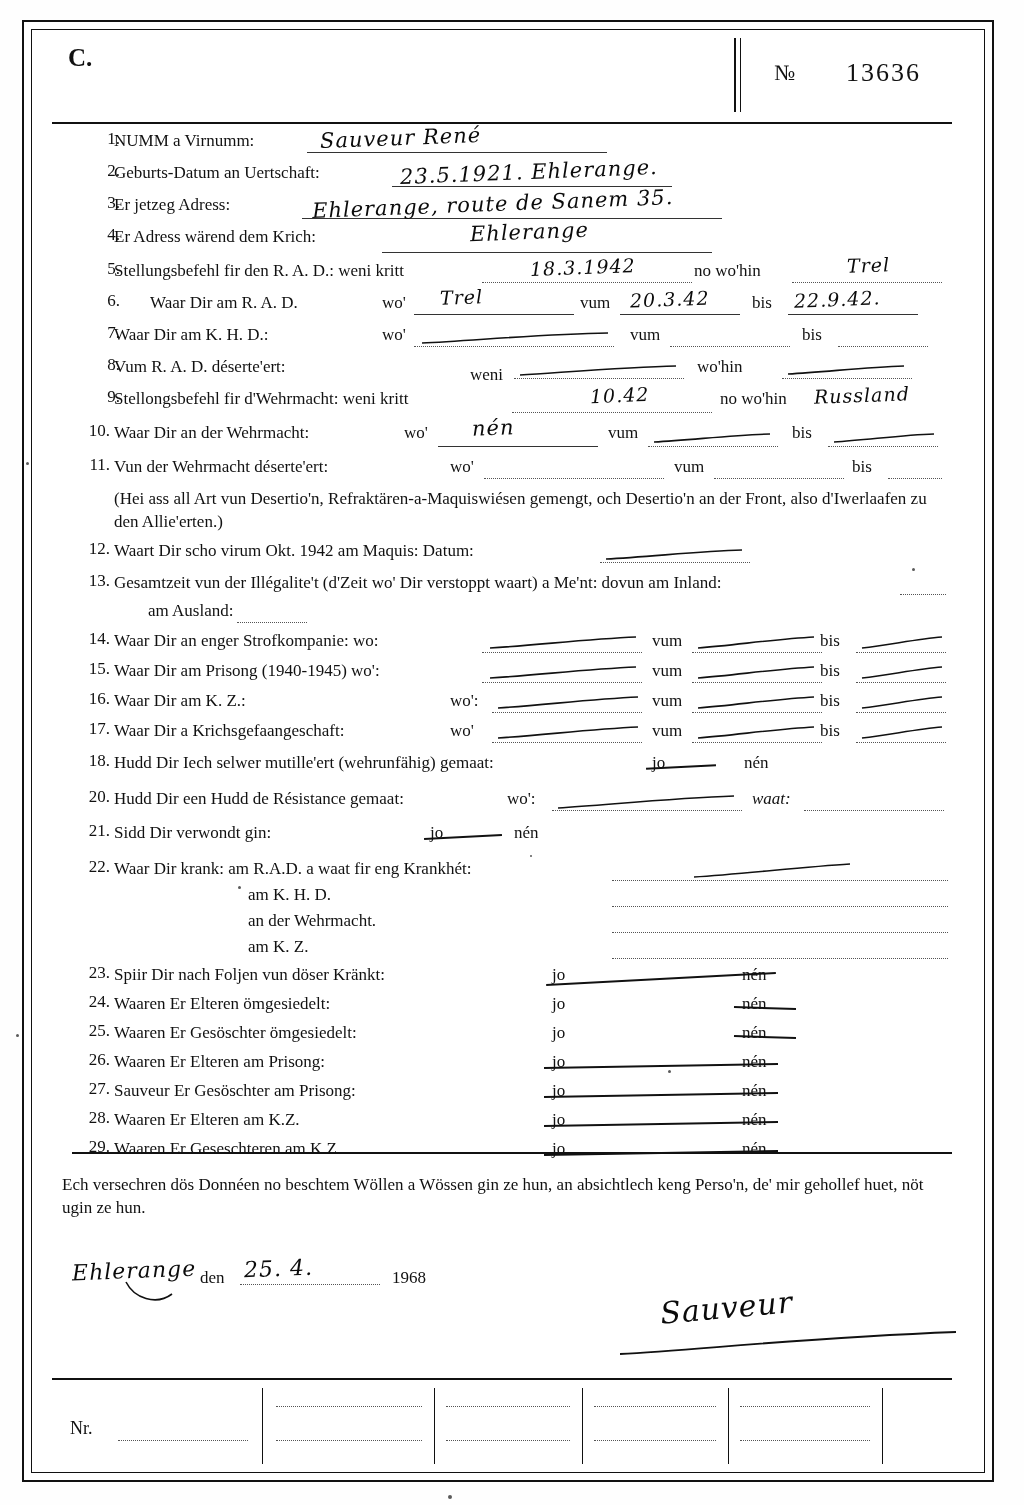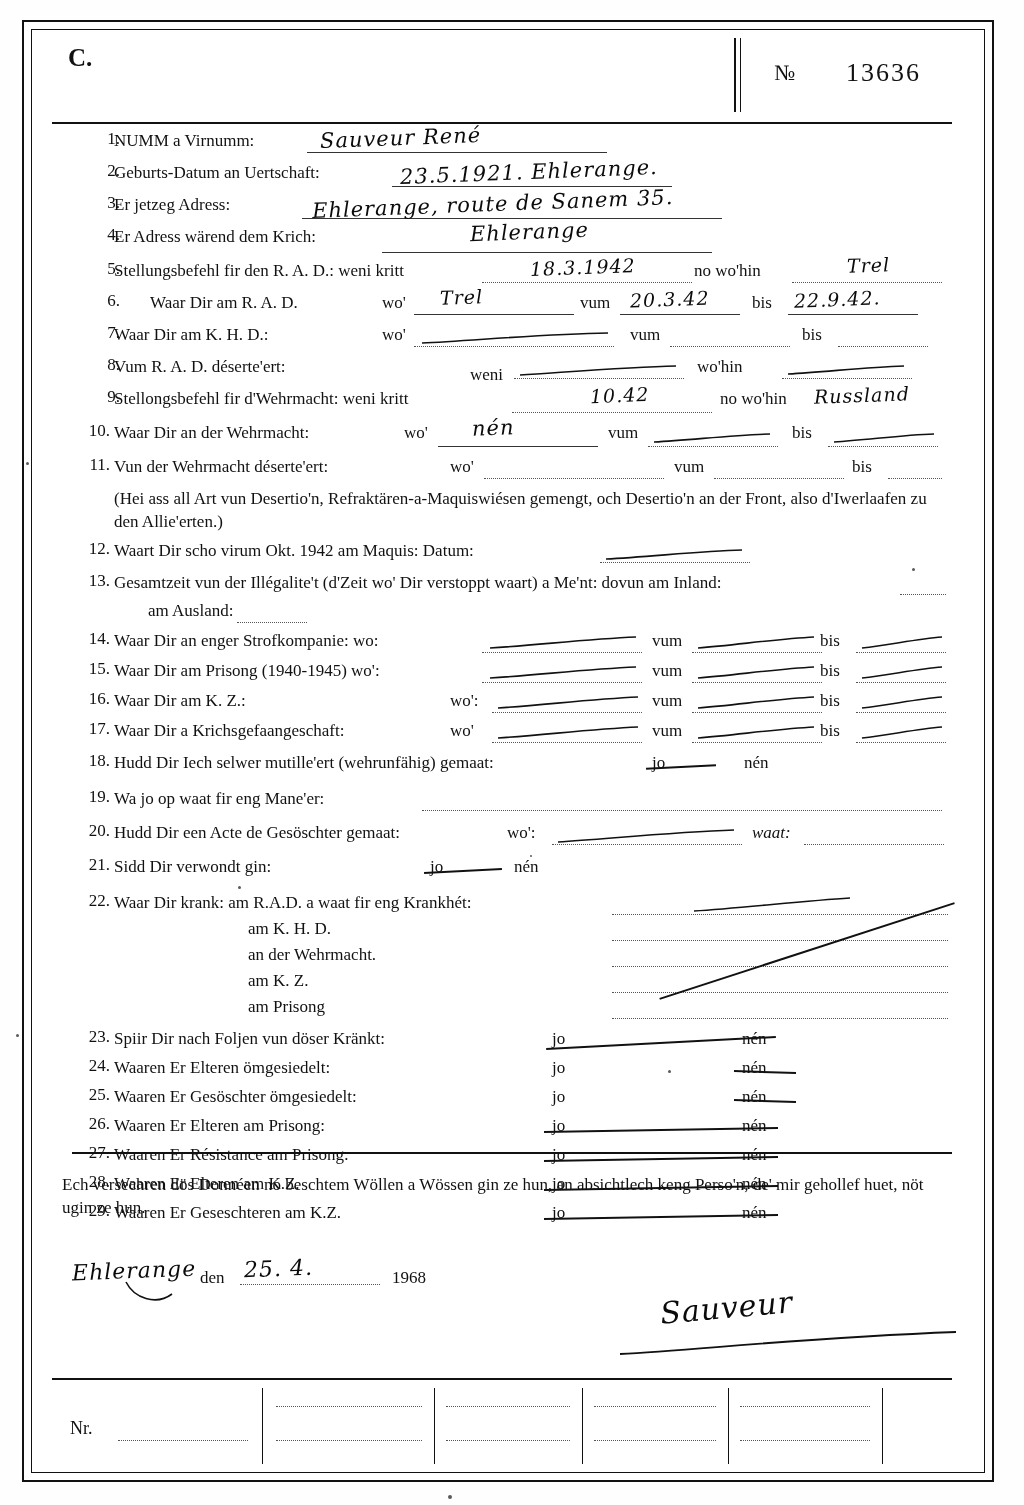--- a/index.html
+++ b/index.html
@@ -459,29 +459,24 @@
     </div>
 
     <div class="row" style="height:36px;">
       <span class="num" style="left:22px;right:auto;">18.</span>
       <span class="lbl" style="left:62px;top:2px;">Hudd Dir Iech selwer mutille'ert (wehrunfähig) gemaat:</span>
       <span class="jo-nen" style="left:600px;top:2px;">jo</span>
       <span class="strike" style="left:594px;top:14px;width:70px;"></span>
       <span class="jo-nen" style="left:692px;top:2px;">nén</span>
     </div>
 
-    <div class="row" style="height:34px;">
-      <span class="num" style="left:22px;right:auto;">19.</span>
-      <span class="lbl" style="left:62px;top:2px;">Wa jo op waat fir eng Mane'er:</span>
-      <span class="dots" style="left:370px;top:22px;width:520px;"></span>
-    </div>
 
     <div class="row" style="height:34px;">
       <span class="num" style="left:22px;right:auto;">20.</span>
-      <span class="lbl" style="left:62px;top:2px;">Hudd Dir een Acte de Gesöschter gemaat:</span>
+      <span class="lbl" style="left:62px;top:2px;">Hudd Dir een Hudd de Résistance gemaat:</span>
       <span class="lbl" style="left:455px;top:2px;">wo':</span>
       <span class="dots" style="left:500px;top:22px;width:190px;"></span>
       <span class="squig" style="left:504px;top:6px;width:180px;">
         <svg width="180" height="16" viewBox="0 0 180 16">
             <path d="M2 14 C 60 10, 120 4, 178 2" stroke="#111" stroke-width="1.6" fill="none"></path>
           </svg>
       </span>
       <span class="lbl" style="left:700px;top:2px;font-style:italic;">waat:</span>
       <span class="dots" style="left:752px;top:22px;width:140px;"></span>
     </div>
@@ -509,25 +504,20 @@
       <span class="dots" style="left:560px;top:20px;width:336px;"></span>
     </div>
     <div class="row" style="height:26px;">
       <span class="lbl" style="left:196px;top:0px;">an der Wehrmacht.</span>
       <span class="dots" style="left:560px;top:20px;width:336px;"></span>
     </div>
     <div class="row" style="height:26px;">
       <span class="lbl" style="left:196px;top:0px;">am K. Z.</span>
       <span class="dots" style="left:560px;top:20px;width:336px;"></span>
     </div>
-    <div class="row" style="height:30px;">
-      <span class="lbl" style="left:196px;top:0px;">am Prisong</span>
-      <span class="dots" style="left:560px;top:20px;width:336px;"></span>
-      <span class="strike" style="left:600px;top:-48px;width:310px;transform:rotate(-18deg);"></span>
-    </div>
 
     <div class="row" style="height:29px;">
       <span class="num" style="left:22px;right:auto;">23.</span>
       <span class="lbl" style="left:62px;top:2px;">Spiir Dir nach Foljen vun döser Kränkt:</span>
       <span class="jo-nen" style="left:500px;top:2px;">jo</span>
       <span class="strike" style="left:494px;top:14px;width:230px;"></span>
       <span class="jo-nen" style="left:690px;top:2px;">nén</span>
     </div>
 
     <div class="row" style="height:29px;">
@@ -549,21 +539,21 @@
     <div class="row" style="height:29px;">
       <span class="num" style="left:22px;right:auto;">26.</span>
       <span class="lbl" style="left:62px;top:2px;">Waaren Er Elteren am Prisong:</span>
       <span class="jo-nen" style="left:500px;top:2px;">jo</span>
       <span class="strike" style="left:492px;top:14px;width:234px;transform:rotate(-1deg);"></span>
       <span class="jo-nen" style="left:690px;top:2px;">nén</span>
     </div>
 
     <div class="row" style="height:29px;">
       <span class="num" style="left:22px;right:auto;">27.</span>
-      <span class="lbl" style="left:62px;top:2px;">Waaren Er Résistance am Prisong:</span>
+      <span class="lbl" style="left:62px;top:2px;">Sauveur Er Gesöschter am Prisong:</span>
       <span class="jo-nen" style="left:500px;top:2px;">jo</span>
       <span class="strike" style="left:492px;top:14px;width:234px;transform:rotate(-1deg);"></span>
       <span class="jo-nen" style="left:690px;top:2px;">nén</span>
     </div>
 
     <div class="row" style="height:29px;">
       <span class="num" style="left:22px;right:auto;">28.</span>
       <span class="lbl" style="left:62px;top:2px;">Waaren Er Elteren am K.Z.</span>
       <span class="jo-nen" style="left:500px;top:2px;">jo</span>
       <span class="strike" style="left:492px;top:14px;width:234px;transform:rotate(-1deg);"></span>

